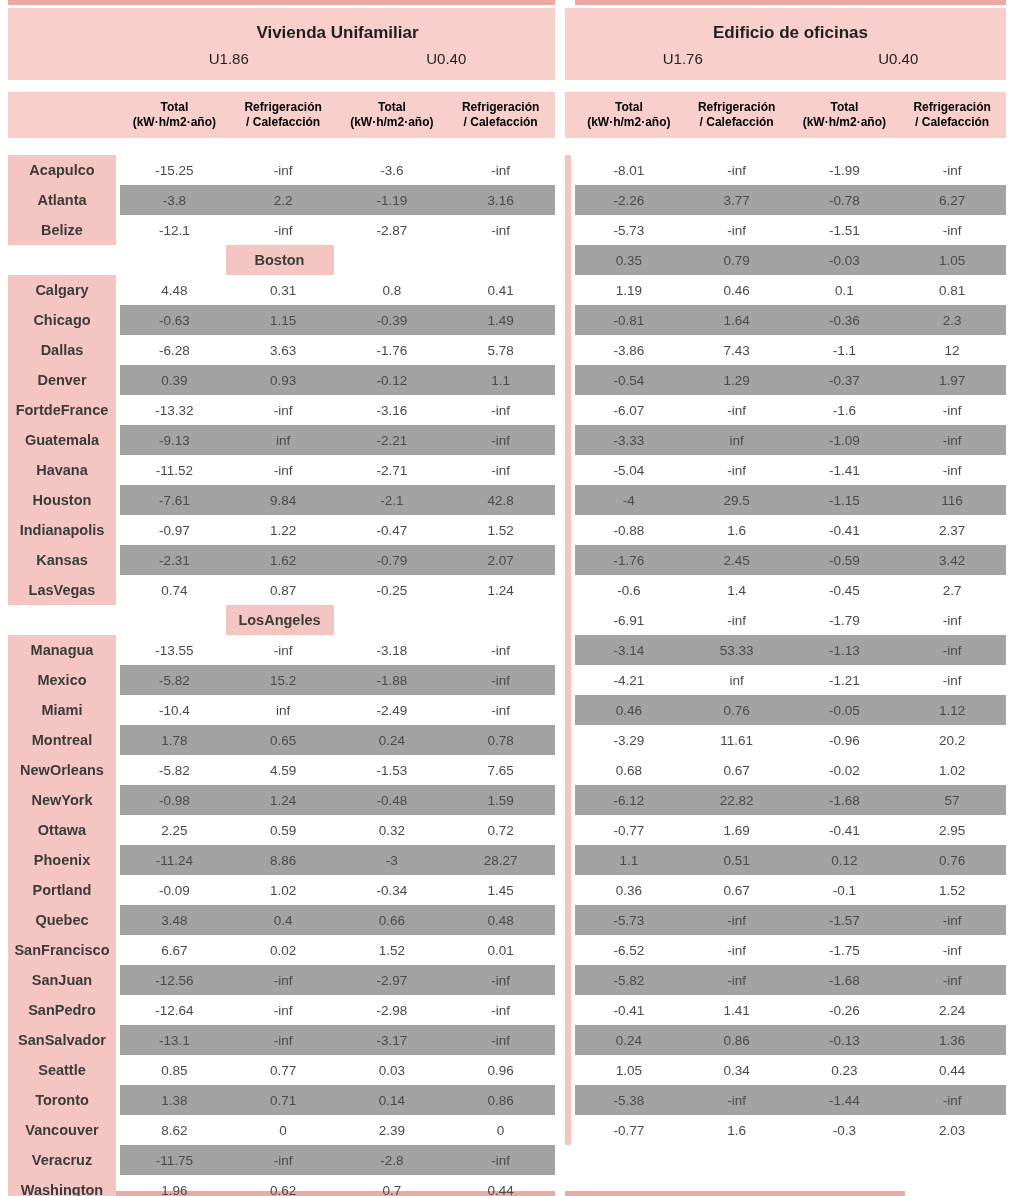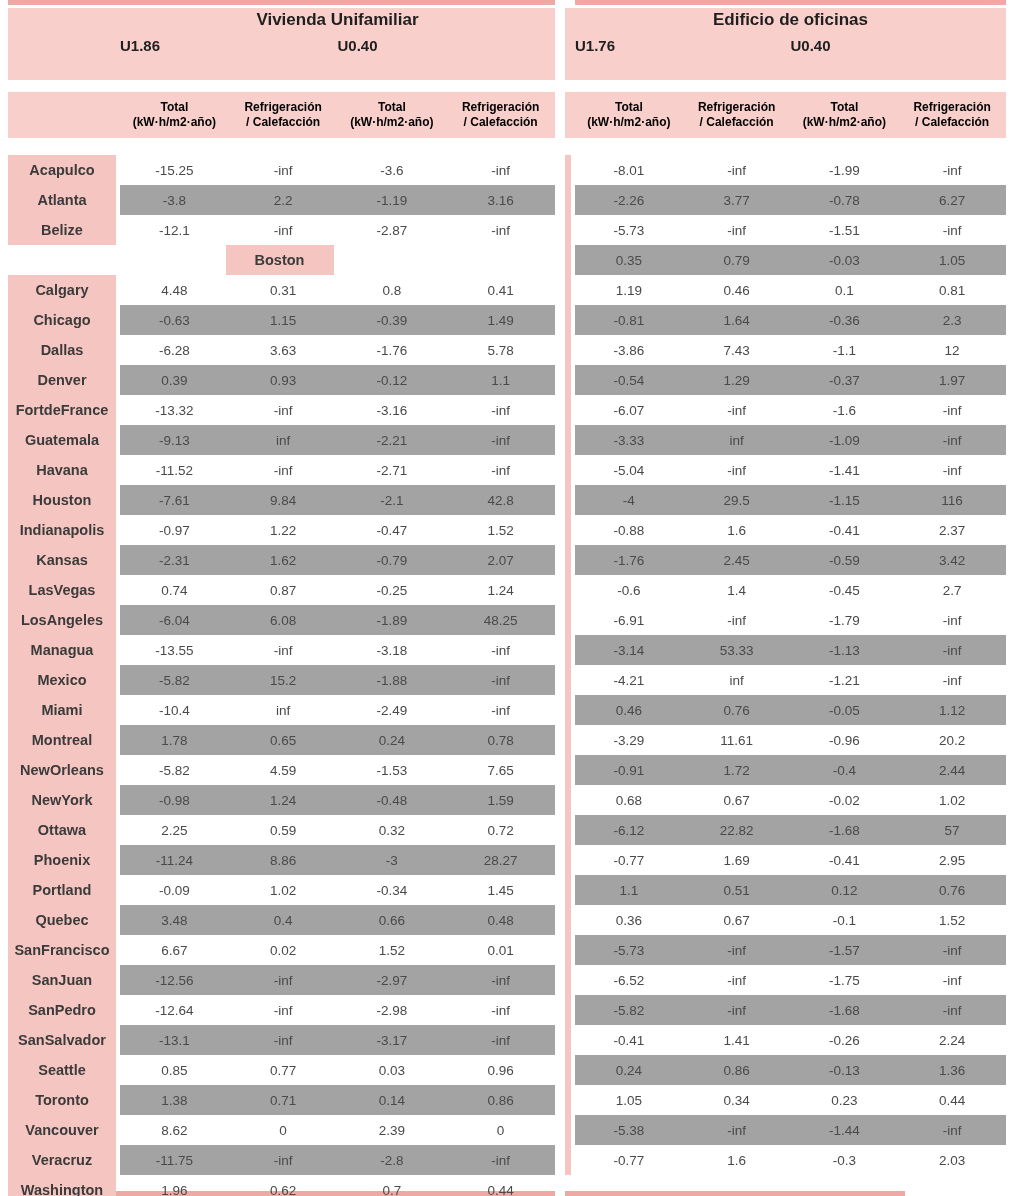--- a/index.html
+++ b/index.html
@@ -18,29 +18,29 @@
   .strip-bot-left    { top:1191px; left:8px;   width:547px; }
   .strip-bot-right   { top:1191px; left:565px; width:340px; }
 
   .section { position:absolute; top:0; }
   .section-left { left:8px; width:547px; }
   .section-right-wrapper { position:absolute; left:565px; top:0; width:441px; height:1196px; overflow:hidden; }
   .section-right-inner { position:relative; margin-left:-102px; width:543px; }
 
   .band-title {
     margin-top:8px; height:72px; background:#f8cfcb;
-    box-sizing:border-box; 
+    box-sizing:border-box; padding-top:13px;
   }
   .band-title .title-row {
     margin-left:112px; text-align:center;
     font-size:17px; font-weight:bold; color:#1f1f1f; line-height:24px;
   }
   .band-title .u-row { margin-left:112px; display:flex; margin-top:5px; }
   .band-title .u-row span {
-    flex:1; font-size:15px; font-weight:bold; color:#1f1f1f;
+    flex:1; text-align:center; font-size:15px; font-weight:normal; color:#1f1f1f;
   }
 
   .band-colheader {
     margin-top:12px; height:46px; background:#f8cfcb;
     display:flex; align-items:center;
   }
   .band-colheader .corner { width:112px; height:100%; }
   .band-colheader .colhead {
     flex:1; text-align:center; font-size:12px; font-weight:bold;
     color:#000000; line-height:15px;
@@ -223,26 +223,20 @@
           <div class="city-cell">LasVegas</div>
           <div class="row-values">
             <div class="data-cell">0.74</div>
             <div class="data-cell">0.87</div>
             <div class="data-cell">-0.25</div>
             <div class="data-cell">1.24</div>
           </div>
         </div>
         <div class="trow odd">
           <div class="city-cell">LosAngeles</div>
-          <div class="row-values">
-            <div class="data-cell">-6.04</div>
-            <div class="data-cell">6.08</div>
-            <div class="data-cell">-1.89</div>
-            <div class="data-cell">48.25</div>
-          </div>
         </div>
         <div class="trow even">
           <div class="city-cell">Managua</div>
           <div class="row-values">
             <div class="data-cell">-13.55</div>
             <div class="data-cell">-inf</div>
             <div class="data-cell">-3.18</div>
             <div class="data-cell">-inf</div>
           </div>
         </div>
@@ -613,29 +607,20 @@
           </div>
           <div class="trow even">
             <div class="city-cell">NewOrleans</div>
             <div class="row-values">
               <div class="data-cell">-3.29</div>
               <div class="data-cell">11.61</div>
               <div class="data-cell">-0.96</div>
               <div class="data-cell">20.2</div>
             </div>
           </div>
-          <div class="trow odd">
-            <div class="city-cell">NewYork</div>
-            <div class="row-values">
-              <div class="data-cell">-0.91</div>
-              <div class="data-cell">1.72</div>
-              <div class="data-cell">-0.4</div>
-              <div class="data-cell">2.44</div>
-            </div>
-          </div>
           <div class="trow even">
             <div class="city-cell">Ottawa</div>
             <div class="row-values">
               <div class="data-cell">0.68</div>
               <div class="data-cell">0.67</div>
               <div class="data-cell">-0.02</div>
               <div class="data-cell">1.02</div>
             </div>
           </div>
           <div class="trow odd">

